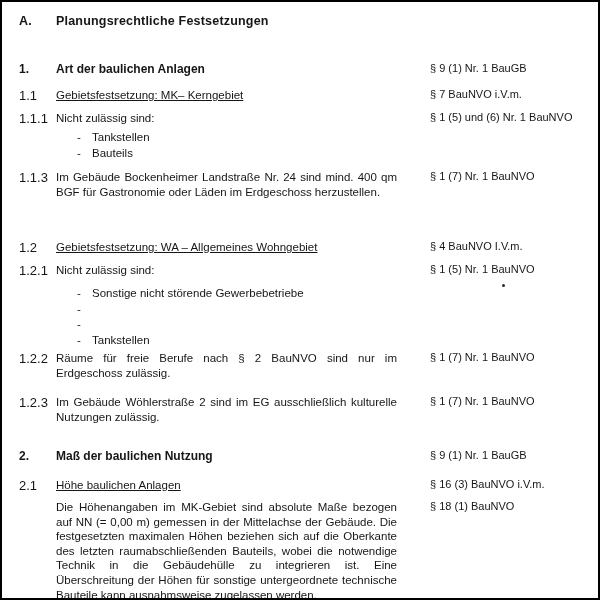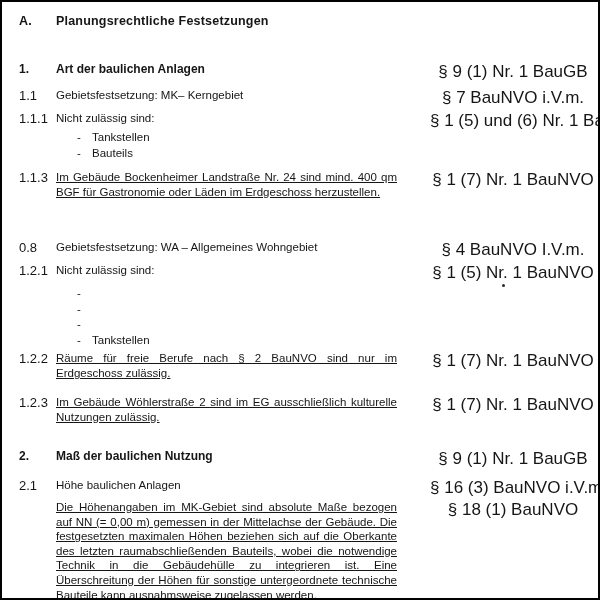--- a/index.html
+++ b/index.html
@@ -22,26 +22,26 @@
   .num {
     position: absolute; left: 17px; top: 0;
     font-size: 13px; white-space: nowrap;
   }
   .content {
     position: absolute; left: 54px; top: 0; width: 341px;
     font-size: 11.5px; line-height: 14.6px;
   }
   .ref {
     position: absolute; left: 428px; top: 0; width: 166px;
-    font-size: 17px; white-space: nowrap; text-align: center;
+    font-size: 11px; white-space: nowrap;
   }
   .h-main .num, .h-main .content { font-size: 12px; font-weight: bold; }
   .h-title .num, .h-title .content { font-size: 12.5px; font-weight: bold; letter-spacing: 0.2px; }
-  .underline { }
-  .just { text-align: justify; text-decoration: underline; }
+  .underline { text-decoration: underline; }
+  .just { text-align: justify; }
   .bullets {
     position: absolute; left: 75px; top: 0; width: 330px;
     font-size: 11.5px; line-height: 15.5px;
   }
   .bullet { display: flex; }
   .bullet .marker { width: 15px; flex: 0 0 15px; }
   .speck {
     position: absolute;
     width: 3px; height: 3px;
     background: #2a2a2a; border-radius: 50%;
@@ -88,35 +88,36 @@
     </div>
   </div>
 
   <div class="row" style="top:168px">
     <div class="num">1.1.3</div>
     <div class="content just">Im Gebäude Bockenheimer Landstraße Nr. 24 sind mind. 400 qm BGF für Gastronomie oder Läden im Erdgeschoss herzustellen.</div>
     <div class="ref">§ 1 (7) Nr. 1 BauNVO</div>
   </div>
 
   <div class="row" style="top:238px">
-    <div class="num">0.8</div>
+    <div class="num">1.2</div>
     <div class="content underline">Gebietsfestsetzung: WA – Allgemeines Wohngebiet</div>
     <div class="ref">§ 4 BauNVO I.V.m.</div>
   </div>
 
   <div class="row" style="top:261px">
     <div class="num">1.2.1</div>
     <div class="content">Nicht zulässig sind:</div>
     <div class="ref">§ 1 (5) Nr. 1 BauNVO</div>
   </div>
 
   <div class="row" style="top:284px">
     <div class="bullets">
       <div class="bullet">
         <span class="marker">-</span>
+        <span>Sonstige nicht störende Gewerbebetriebe</span>
       </div>
       <div class="bullet">
         <span class="marker">-</span>
       </div>
       <div class="bullet">
         <span class="marker">-</span>
       </div>
       <div class="bullet">
         <span class="marker">-</span>
         <span>Tankstellen</span>

